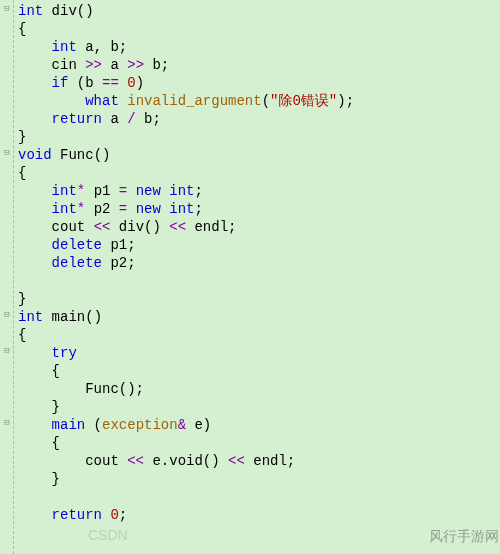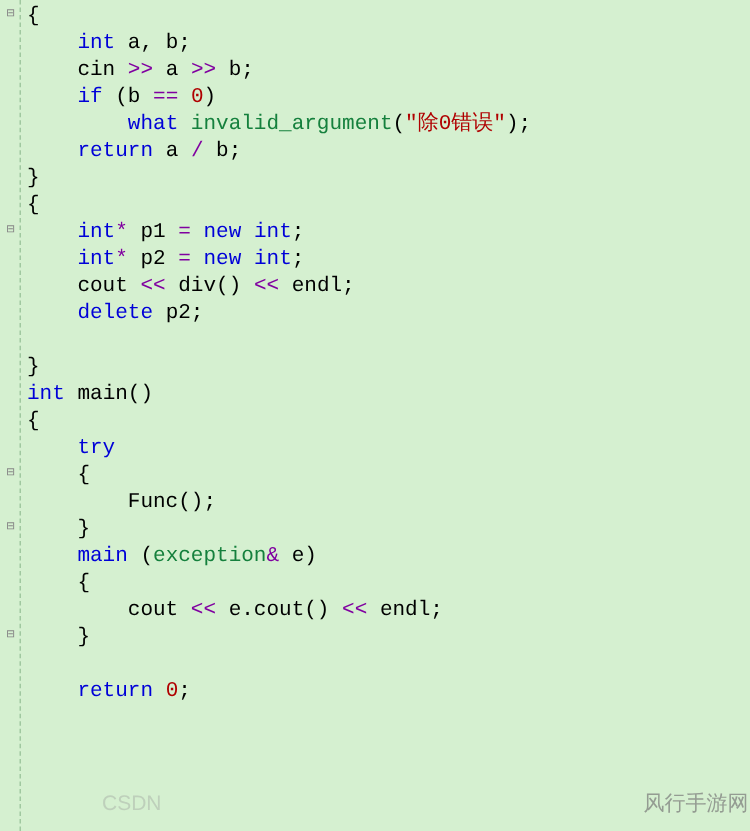--- a/index.html
+++ b/index.html
@@ -40,26 +40,26 @@
       padding-top: 2px;
     }
     .line {
       height: 18px;
       white-space: pre;
       padding-left: 2px;
     }
     .kw { color: #0000d8; }
     .num { color: #b00000; }
     .str { color: #b00000; }
-    .stdtype { color: #15803d; font-family: Liberation Mono, monospace; }
+    .stdtype { color: #a16207; font-family: Liberation Mono, monospace; }
     .purple { color: #8000a0; }
     .watermark1 {
       position: absolute;
       bottom: 10px;
-      left: 68px;
+      left: 88px;
       color: rgba(150,150,150,0.35);
       font-family: sans-serif;
       font-size: 14px;
       pointer-events: none;
     }
     .watermark2 {
       position: absolute;
       bottom: 8px;
       right: 1px;
       color: rgba(120,120,120,0.7);
@@ -98,43 +98,46 @@
     <div class="gutter-mark"></div>
     <div class="gutter-mark">⊟</div>
     <div class="gutter-mark"></div>
     <div class="gutter-mark"></div>
     <div class="gutter-mark"></div>
     <div class="gutter-mark"></div>
     <div class="gutter-mark"></div>
     <div class="gutter-mark"></div>
   </div>
   <div class="code-area">
+    <div class="line"><span class="kw">int</span><span> div</span><span>()</span></div>
     <div class="line"><span>{</span></div>
     <div class="line"><span>    </span><span class="kw">int</span><span> a, b;</span></div>
     <div class="line"><span>    cin </span><span class="purple">&gt;&gt;</span><span> a </span><span class="purple">&gt;&gt;</span><span> b;</span></div>
     <div class="line"><span>    </span><span class="kw">if</span><span> (b </span><span class="purple">==</span><span> </span><span class="num">0</span><span>)</span></div>
     <div class="line"><span>        </span><span class="kw">what</span><span> </span><span class="stdtype">invalid_argument</span><span>(</span><span class="str">"除0错误"</span><span>);</span></div>
     <div class="line"><span>    </span><span class="kw">return</span><span> a </span><span class="purple">/</span><span> b;</span></div>
     <div class="line"><span>}</span></div>
+    <div class="line"><span class="kw">void</span><span> Func</span><span>()</span></div>
     <div class="line"><span>{</span></div>
     <div class="line"><span>    </span><span class="kw">int</span><span class="purple">*</span><span> p1 </span><span class="purple">=</span><span> </span><span class="kw">new</span><span> </span><span class="kw">int</span><span>;</span></div>
     <div class="line"><span>    </span><span class="kw">int</span><span class="purple">*</span><span> p2 </span><span class="purple">=</span><span> </span><span class="kw">new</span><span> </span><span class="kw">int</span><span>;</span></div>
     <div class="line"><span>    cout </span><span class="purple">&lt;&lt;</span><span> div() </span><span class="purple">&lt;&lt;</span><span> endl;</span></div>
+    <div class="line"><span>    </span><span class="kw">delete</span><span> p1;</span></div>
     <div class="line"><span>    </span><span class="kw">delete</span><span> p2;</span></div>
     <div class="line"><span></span></div>
     <div class="line"><span>}</span></div>
     <div class="line"><span class="kw">int</span><span> main</span><span>()</span></div>
     <div class="line"><span>{</span></div>
     <div class="line"><span>    </span><span class="kw">try</span></div>
     <div class="line"><span>    {</span></div>
     <div class="line"><span>        Func();</span></div>
     <div class="line"><span>    }</span></div>
     <div class="line"><span>    </span><span class="kw">main</span><span> (</span><span class="stdtype">exception</span><span class="purple">&amp;</span><span> e)</span></div>
     <div class="line"><span>    {</span></div>
-    <div class="line"><span>        cout </span><span class="purple">&lt;&lt;</span><span> e.cout() </span><span class="purple">&lt;&lt;</span><span> endl;</span></div>
+    <div class="line"><span>        cout </span><span class="purple">&lt;&lt;</span><span> e.void() </span><span class="purple">&lt;&lt;</span><span> endl;</span></div>
     <div class="line"><span>    }</span></div>
     <div class="line"><span></span></div>
     <div class="line"><span>    </span><span class="kw">return</span><span> </span><span class="num">0</span><span>;</span></div>
   </div>
 </div>
 
 <div class="watermark1">CSDN</div>
 <div class="watermark2">风行手游网</div>
 
 </body></html>

